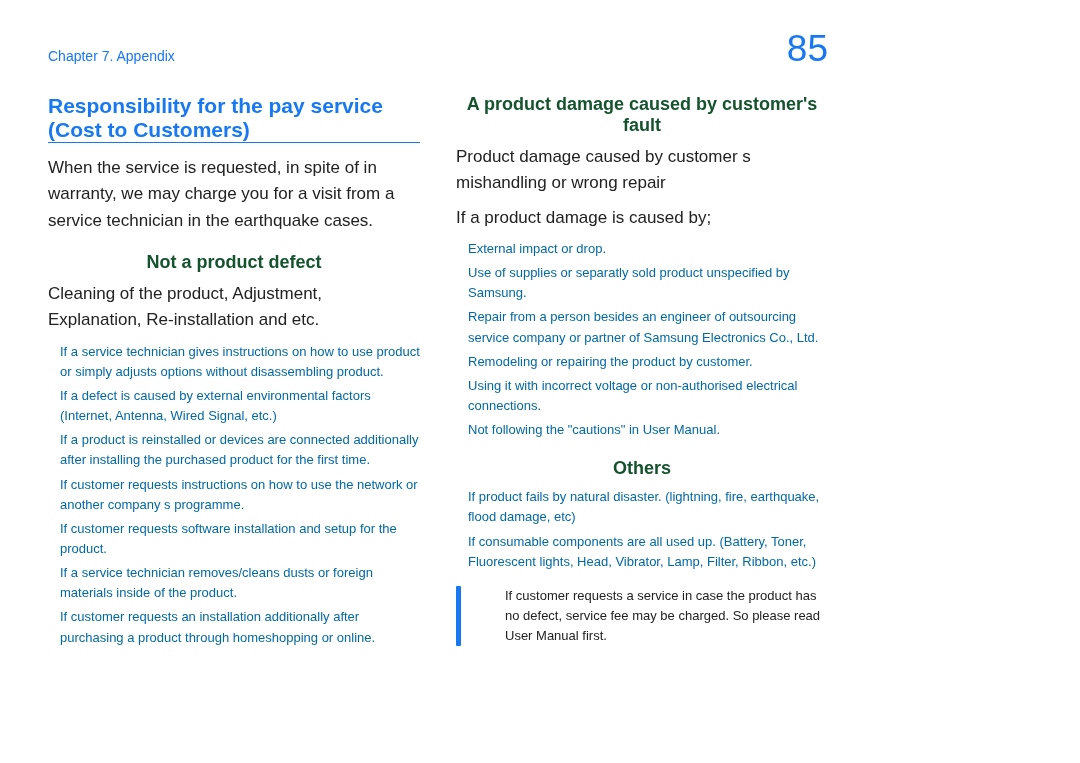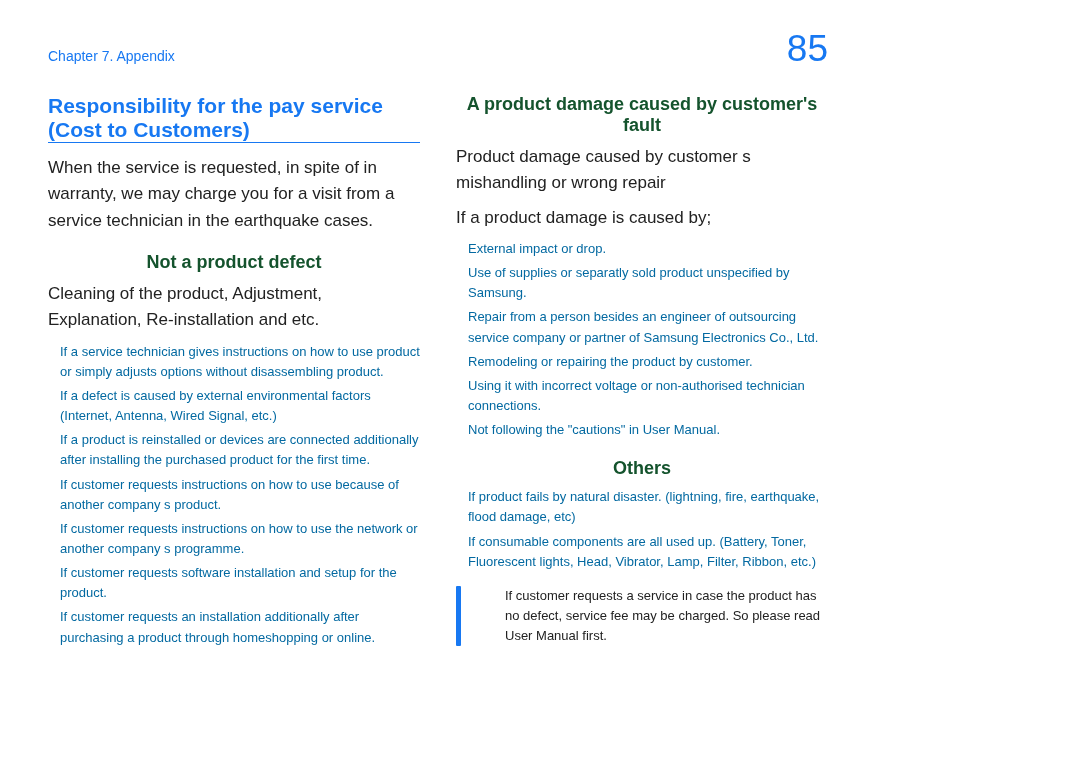--- a/index.html
+++ b/index.html
@@ -35,37 +35,37 @@
     <div class="col">
       <h1 class="h1">Responsibility for the pay service (Cost to Customers)</h1>
       <p class="body">When the service is requested, in spite of in warranty, we may charge you for a visit from a service technician in the earthquake cases.</p>
 
       <h2 class="h2">Not a product defect</h2>
       <p class="body">Cleaning of the product, Adjustment, Explanation, Re-installation and etc.</p>
       <ul class="list">
         <li>If a service technician gives instructions on how to use product or simply adjusts options without disassembling product.</li>
         <li>If a defect is caused by external environmental factors (Internet, Antenna, Wired Signal, etc.)</li>
         <li>If a product is reinstalled or devices are connected additionally after installing the purchased product for the first time.</li>
-        <li>If customer requests instructions on how to use because of another company s product.</li>
         <li>If customer requests instructions on how to use the network or another company s programme.</li>
         <li>If customer requests software installation and setup for the product.</li>
+        <li>If a service technician removes/cleans dusts or foreign materials inside of the product.</li>
         <li>If customer requests an installation additionally after purchasing a product through homeshopping or online.</li>
       </ul>
     </div>
 
     <div class="col">
       <h2 class="h2 first">A product damage caused by customer's fault</h2>
       <p class="body">Product damage caused by customer s mishandling or wrong repair</p>
       <p class="body">If a product damage is caused by;</p>
       <ul class="list">
         <li>External impact or drop.</li>
         <li>Use of supplies or separatly sold product unspecified by Samsung.</li>
         <li>Repair from a person besides an engineer of outsourcing service company or partner of Samsung Electronics Co., Ltd.</li>
         <li>Remodeling or repairing the product by customer.</li>
-        <li>Using it with incorrect voltage or non-authorised technician connections.</li>
+        <li>Using it with incorrect voltage or non-authorised electrical connections.</li>
         <li>Not following the "cautions" in User Manual.</li>
       </ul>
 
       <h2 class="h2">Others</h2>
       <ul class="list">
         <li>If product fails by natural disaster. (lightning, fire, earthquake, flood damage, etc)</li>
         <li>If consumable components are all used up. (Battery, Toner, Fluorescent lights, Head, Vibrator, Lamp, Filter, Ribbon, etc.)</li>
       </ul>
 
       <div class="note-box">

